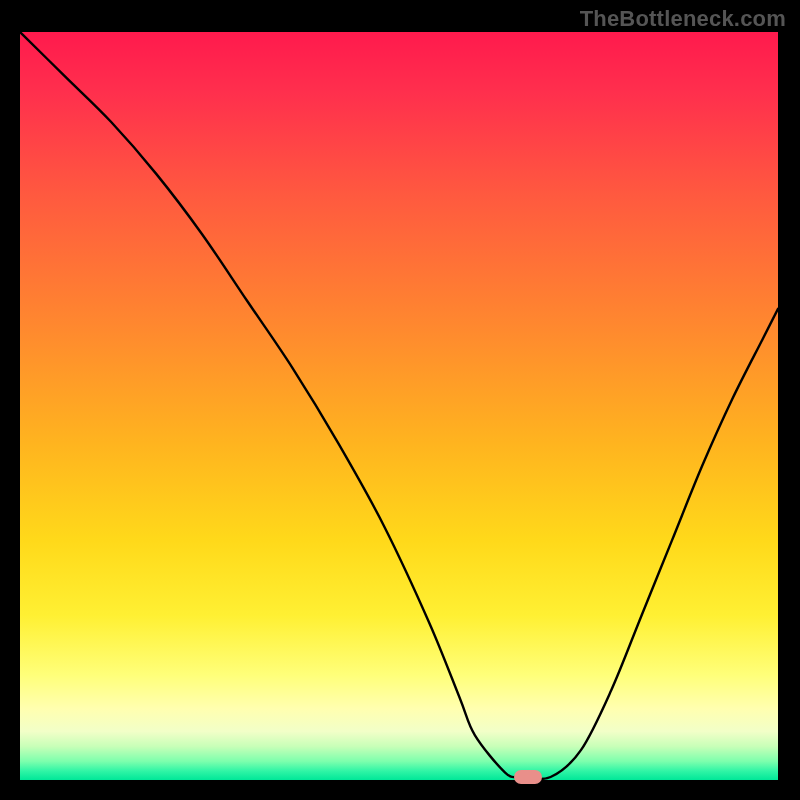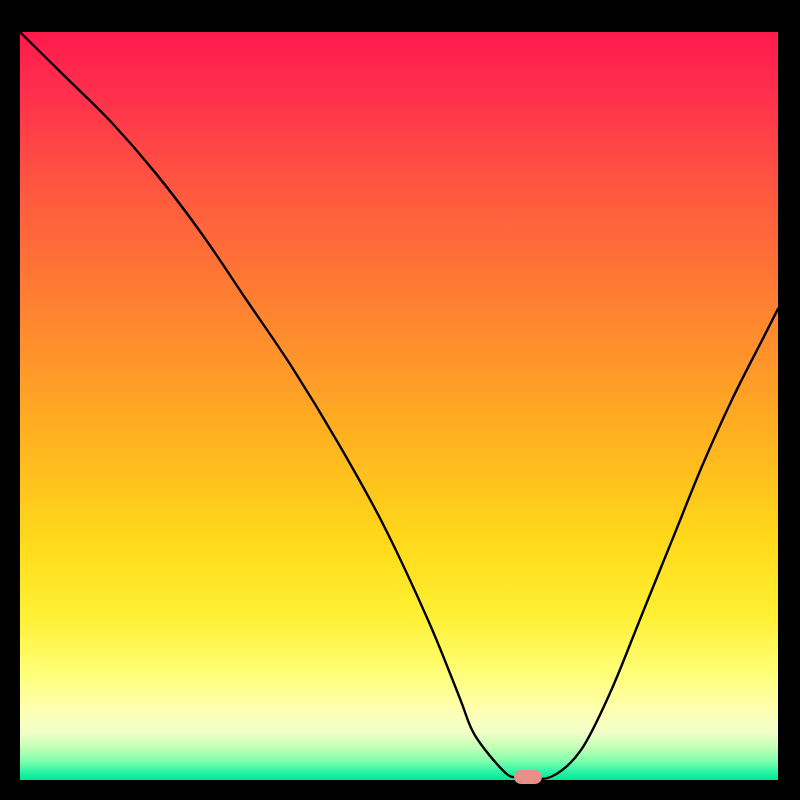--- a/index.html
+++ b/index.html
@@ -43,20 +43,21 @@
     background: #e98f8a;
     z-index: 10;
     transform: translate(-50%, -50%);
   }
 </style>
 </head>
 <body>
 
 <div class="frame">
 
+  <div class="attribution">TheBottleneck.com</div>
 
   <div class="plot-wrap">
     <svg id="plot-svg" width="758" height="748" viewBox="0 0 758 748" preserveAspectRatio="none">
       <defs>
         <linearGradient id="bg-grad" x1="0" y1="0" x2="0" y2="1">
             <stop offset="0.00%" stop-color="#ff1a4d"></stop>
             <stop offset="8.00%" stop-color="#ff2f4d"></stop>
             <stop offset="22.00%" stop-color="#ff5a3f"></stop>
             <stop offset="40.00%" stop-color="#ff8a2e"></stop>
             <stop offset="55.00%" stop-color="#ffb41f"></stop>

